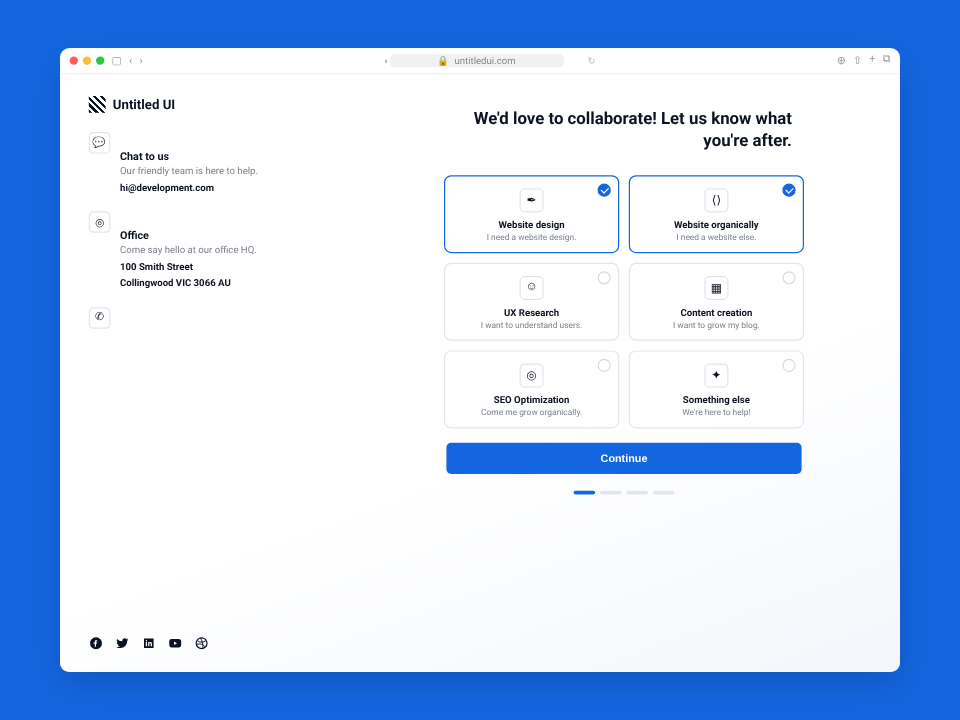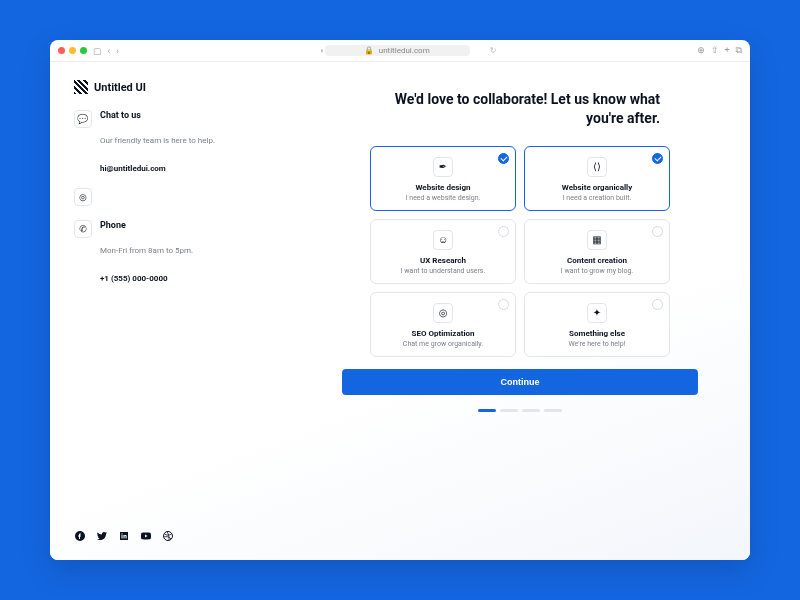--- a/index.html
+++ b/index.html
@@ -57,21 +57,21 @@
   width:14px;height:14px;position:relative;
   background:repeating-linear-gradient(45deg,#0b1220 0 2px,transparent 2px 4px);
 }
 .logo-text{font-weight:700;font-size:11px;color:#0b1220;}
 .contact-block{display:flex;gap:8px;margin-bottom:14px;}
 .contact-ic{
   width:18px;height:18px;border:1px solid #e2e5ea;border-radius:4px;
   display:flex;align-items:center;justify-content:center;flex-shrink:0;
   font-size:9px;color:#0b1220;
 }
-.contact-body{display:flex;flex-direction:column;gap:16px;}
+.contact-body{display:flex;flex-direction:column;gap:2px;margin-top:16px;}
 .contact-title{font-weight:700;font-size:9px;color:#0b1220;}
 .contact-sub{font-size:8px;color:#7a7f8a;}
 .contact-strong{font-size:8px;font-weight:700;color:#0b1220;margin-top:2px;line-height:1.4;}
 .socials{margin-top:auto;display:flex;gap:10px;color:#444;}
 .socials svg{width:12px;height:12px;fill:#0b1220;}
 .right{
   flex:1;
   display:flex;
   flex-direction:column;
   align-items:center;
@@ -94,21 +94,21 @@
   border:solid #fff;border-width:0 1.5px 1.5px 0;transform:rotate(45deg);
 }
 .card-ic{
   width:20px;height:20px;border:1px solid #e2e5ea;border-radius:4px;
   display:flex;align-items:center;justify-content:center;margin-bottom:6px;
   font-size:10px;color:#0b1220;
 }
 .card-title{font-weight:700;font-size:8px;color:#0b1220;margin-bottom:2px;}
 .card-sub{font-size:7px;color:#7a7f8a;text-align:right;}
 .continue{
-  margin-top:12px;width:356px;background:#1466e0;color:#fff;
+  margin-top:12px;width:296px;background:#1466e0;color:#fff;
   font-size:9px;font-weight:600;text-align:center;padding:8px 0;
   border-radius:4px;border:none;cursor:pointer;
 }
 .steps{display:flex;gap:4px;margin-top:14px;}
 .step{width:18px;height:3px;border-radius:2px;background:#e2e5ea;}
 .step.active{background:#1466e0;}
 .nav-btn{cursor:pointer;}
 </style>
 </head>
 <body>
@@ -146,35 +146,36 @@
       <div class="logo-row">
         <div class="logo-mark"></div>
         <div class="logo-text">Untitled UI</div>
       </div>
 
       <div class="contact-block">
         <div class="contact-ic">💬</div>
         <div class="contact-body">
           <div class="contact-title">Chat to us</div>
           <div class="contact-sub">Our friendly team is here to help.</div>
-          <div class="contact-strong">hi@untitledui.com</div>
+          <div class="contact-strong">hi@development.com</div>
         </div>
       </div>
 
       <div class="contact-block">
         <div class="contact-ic">◎</div>
+        <div class="contact-body">
+          <div class="contact-title">Office</div>
+          <div class="contact-sub">Come say hello at our office HQ.</div>
+          <div class="contact-strong">100 Smith Street</div>
+          <div class="contact-strong" style="margin-top:0">Collingwood VIC 3066 AU</div>
+        </div>
       </div>
 
       <div class="contact-block">
         <div class="contact-ic">✆</div>
-        <div class="contact-body">
-          <div class="contact-title">Phone</div>
-          <div class="contact-sub">Mon-Fri from 8am to 5pm.</div>
-          <div class="contact-strong">+1 (555) 000-0000</div>
-        </div>
       </div>
 
       <div class="socials">
         <span><svg viewBox="0 0 24 24">
               <path d="M12 2a10 10 0 1 0 0 20 10 10 0 0 0 0-20zm2 7h-1.2c-.4 0-.8.3-.8.8V11h2l-.3 2H12v5h-2v-5H8v-2h2V9.3C10 7.5 11 7 12.3 7H14v2z"></path>
             </svg></span>
         <span><svg viewBox="0 0 24 24">
               <path d="M22 5.8c-.7.3-1.5.5-2.3.6.8-.5 1.5-1.3 1.8-2.2-.8.5-1.7.8-2.6 1a4.1 4.1 0 0 0-7 3.7A11.6 11.6 0 0 1 3 4.9a4.1 4.1 0 0 0 1.3 5.5c-.7 0-1.3-.2-1.9-.5a4.1 4.1 0 0 0 3.3 4.1c-.6.2-1.2.2-1.9.1a4.1 4.1 0 0 0 3.8 2.9A8.3 8.3 0 0 1 2 18.6 11.7 11.7 0 0 0 8.3 20c7.5 0 11.7-6.3 11.7-11.7v-.5c.8-.6 1.5-1.3 2-2z"></path>
             </svg></span>
         <span><svg viewBox="0 0 24 24">
@@ -197,39 +198,39 @@
         <div class="card selected">
           <div class="check"></div>
           <div class="card-ic">✒</div>
           <div class="card-title">Website design</div>
           <div class="card-sub">I need a website design.</div>
         </div>
         <div class="card selected">
           <div class="check"></div>
           <div class="card-ic">⟨⟩</div>
           <div class="card-title">Website organically</div>
-          <div class="card-sub">I need a creation built.</div>
+          <div class="card-sub">I need a website else.</div>
         </div>
         <div class="card">
           <div class="check"></div>
           <div class="card-ic">☺</div>
           <div class="card-title">UX Research</div>
           <div class="card-sub">I want to understand users.</div>
         </div>
         <div class="card">
           <div class="check"></div>
           <div class="card-ic">▦</div>
           <div class="card-title">Content creation</div>
           <div class="card-sub">I want to grow my blog.</div>
         </div>
         <div class="card">
           <div class="check"></div>
           <div class="card-ic">◎</div>
           <div class="card-title">SEO Optimization</div>
-          <div class="card-sub">Chat me grow organically.</div>
+          <div class="card-sub">Come me grow organically.</div>
         </div>
         <div class="card">
           <div class="check"></div>
           <div class="card-ic">✦</div>
           <div class="card-title">Something else</div>
           <div class="card-sub">We're here to help!</div>
         </div>
       </div>
 
       <button class="continue">Continue</button>

